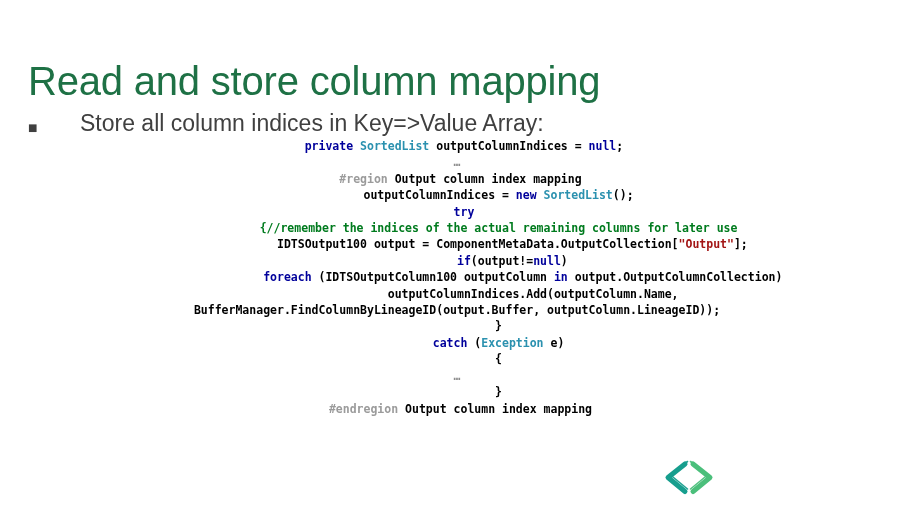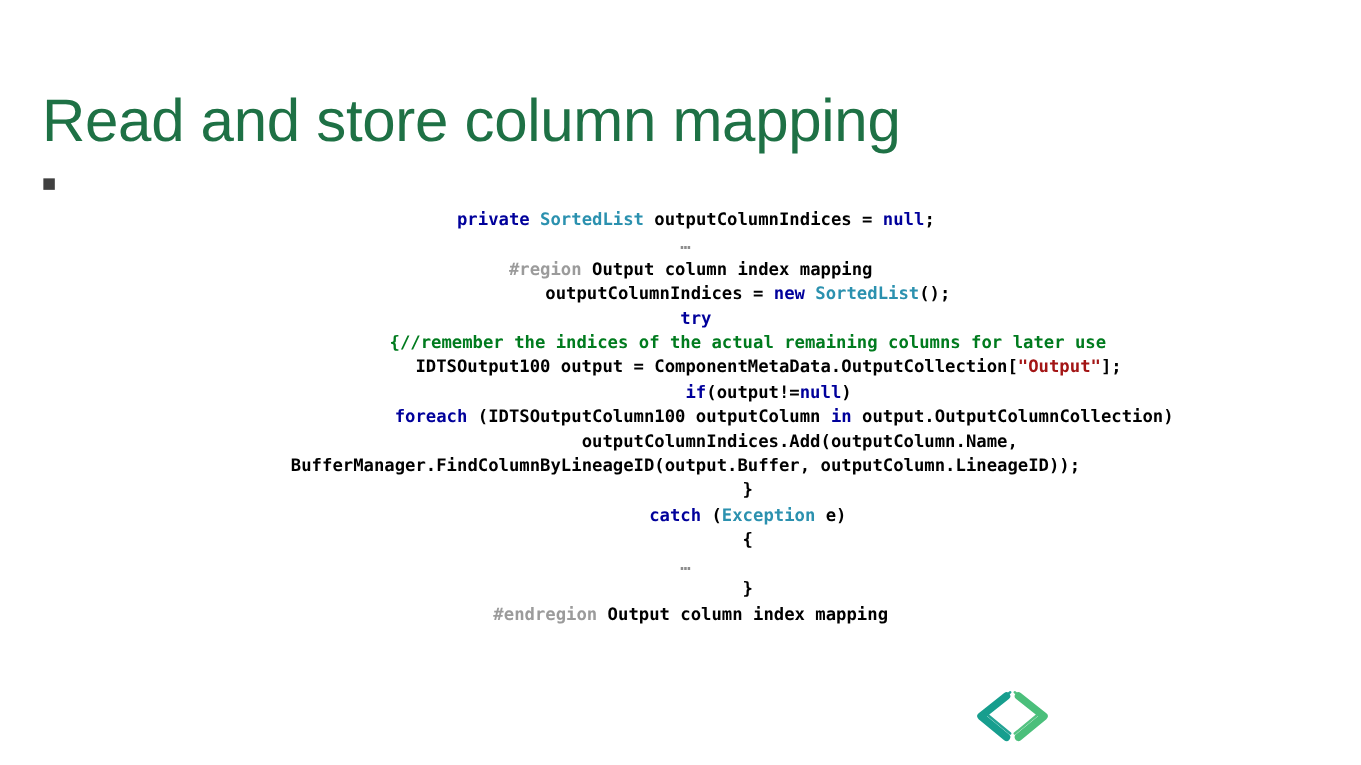--- a/index.html
+++ b/index.html
@@ -13,20 +13,21 @@
     font-family: "Liberation Sans", sans-serif;
     overflow: hidden;
     position: relative;
   }
 
   .slide {
     position: relative;
     width: 725px;
     height: 510px;
     background: #ffffff;
+    padding-left: 14px;
   }
 
   
   .slide-title {
     position: absolute;
     left: 28px;
     top: 30px;
     width: 840px;
     font-size: 40px;
     line-height: 48px;
@@ -101,20 +102,21 @@
 </style>
 </head>
 <body>
 
 <div class="slide">
 
   <h1 class="slide-title">Read and store column mapping</h1>
 
   <div class="bullet-row">
     <span class="bullet-mark">■</span>
+    <span class="bullet-text">Store all column indices in Key=&gt;Value Array:</span>
   </div>
 
   <div class="code-block"><div class="code-line"><span class="tok-plain">  </span><span class="tok-kw">private</span><span class="tok-plain"> </span><span class="tok-type">SortedList</span><span class="tok-plain"> outputColumnIndices = </span><span class="tok-kw">null</span><span class="tok-plain">;</span></div><div class="code-line"><span class="tok-ellipsis">…</span></div><div class="code-line"><span class="tok-plain"> </span><span class="tok-pre">#region</span><span class="tok-plain"> Output column index mapping</span></div><div class="code-line"><span class="tok-plain">            outputColumnIndices = </span><span class="tok-kw">new</span><span class="tok-plain"> </span><span class="tok-type">SortedList</span><span class="tok-plain">();</span></div><div class="code-line"><span class="tok-plain">  </span><span class="tok-kw">try</span></div><div class="code-line"><span class="tok-comment">            {</span><span class="tok-comment">//remember the indices of the actual remaining columns for later use</span></div><div class="code-line"><span class="tok-plain">                IDTSOutput100 output = ComponentMetaData.OutputCollection[</span><span class="tok-string">"Output"</span><span class="tok-plain">];</span></div><div class="code-line"><span class="tok-plain">                </span><span class="tok-kw">if</span><span class="tok-plain">(output!=</span><span class="tok-kw">null</span><span class="tok-plain">)</span></div><div class="code-line"><span class="tok-plain">                   </span><span class="tok-kw">foreach</span><span class="tok-plain"> (IDTSOutputColumn100 outputColumn </span><span class="tok-kw">in</span><span class="tok-plain"> output.OutputColumnCollection)</span></div><div class="code-line"><span class="tok-plain">                      outputColumnIndices.Add(outputColumn.Name,</span></div><div class="code-line"><span class="tok-plain">BufferManager.FindColumnByLineageID(output.Buffer, outputColumn.LineageID));</span></div><div class="code-line"><span class="tok-plain">            }</span></div><div class="code-line"><span class="tok-plain">            </span><span class="tok-kw">catch</span><span class="tok-plain"> (</span><span class="tok-type">Exception</span><span class="tok-plain"> e)</span></div><div class="code-line"><span class="tok-plain">            {</span></div><div class="code-line"><span class="tok-ellipsis">…</span></div><div class="code-line"><span class="tok-plain">            }</span></div><div class="code-line"><span class="tok-plain"> </span><span class="tok-pre">#endregion</span><span class="tok-plain"> Output column index mapping</span></div></div>
 
   <div class="logo">
     <svg viewBox="0 0 68 44" width="68" height="44" aria-hidden="true">
       <path d="M30 8 L13 21.5 L30 35.5" fill="none" stroke="#179E8E" stroke-width="5" stroke-linecap="round" stroke-linejoin="round"></path>
       <path d="M30 8 L13 21.5 L30 35.5" fill="none" stroke="#179E8E" stroke-width="1.6" stroke-linecap="round" stroke-linejoin="round" transform="translate(2.5,-2.5)" opacity="0.95"></path>
       <path d="M38 8 L55 21.5 L38 35.5" fill="none" stroke="#4BBF7B" stroke-width="5" stroke-linecap="round" stroke-linejoin="round"></path>
       <path d="M38 8 L55 21.5 L38 35.5" fill="none" stroke="#4BBF7B" stroke-width="1.6" stroke-linecap="round" stroke-linejoin="round" transform="translate(-2.5,-2.5)" opacity="0.95"></path>

